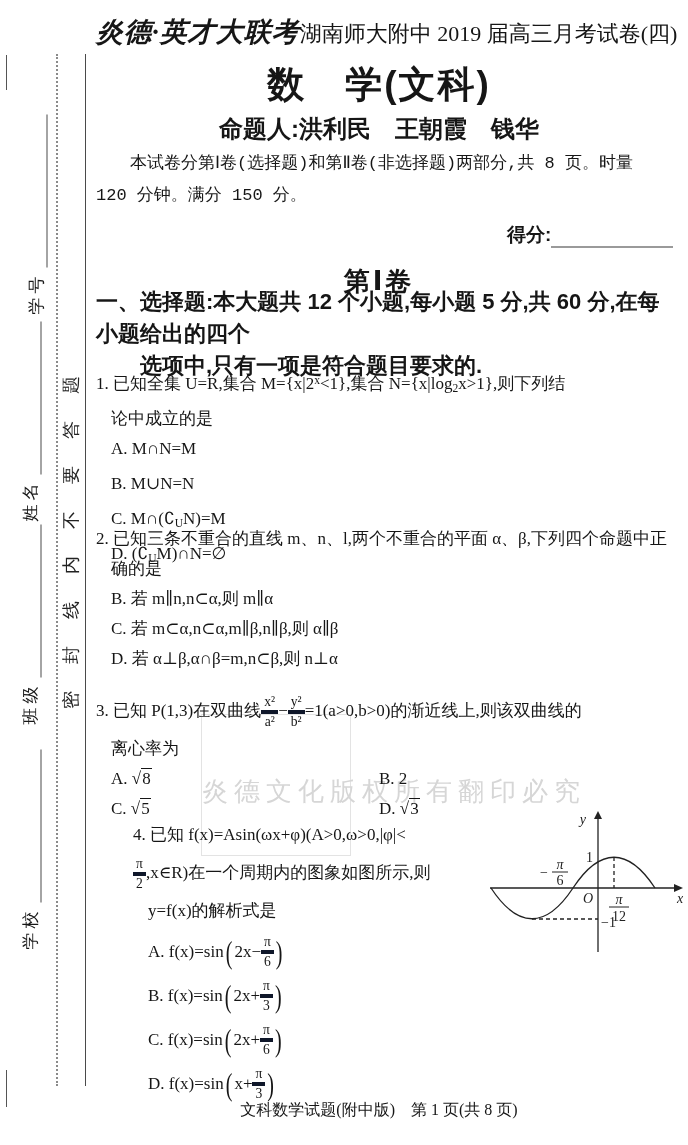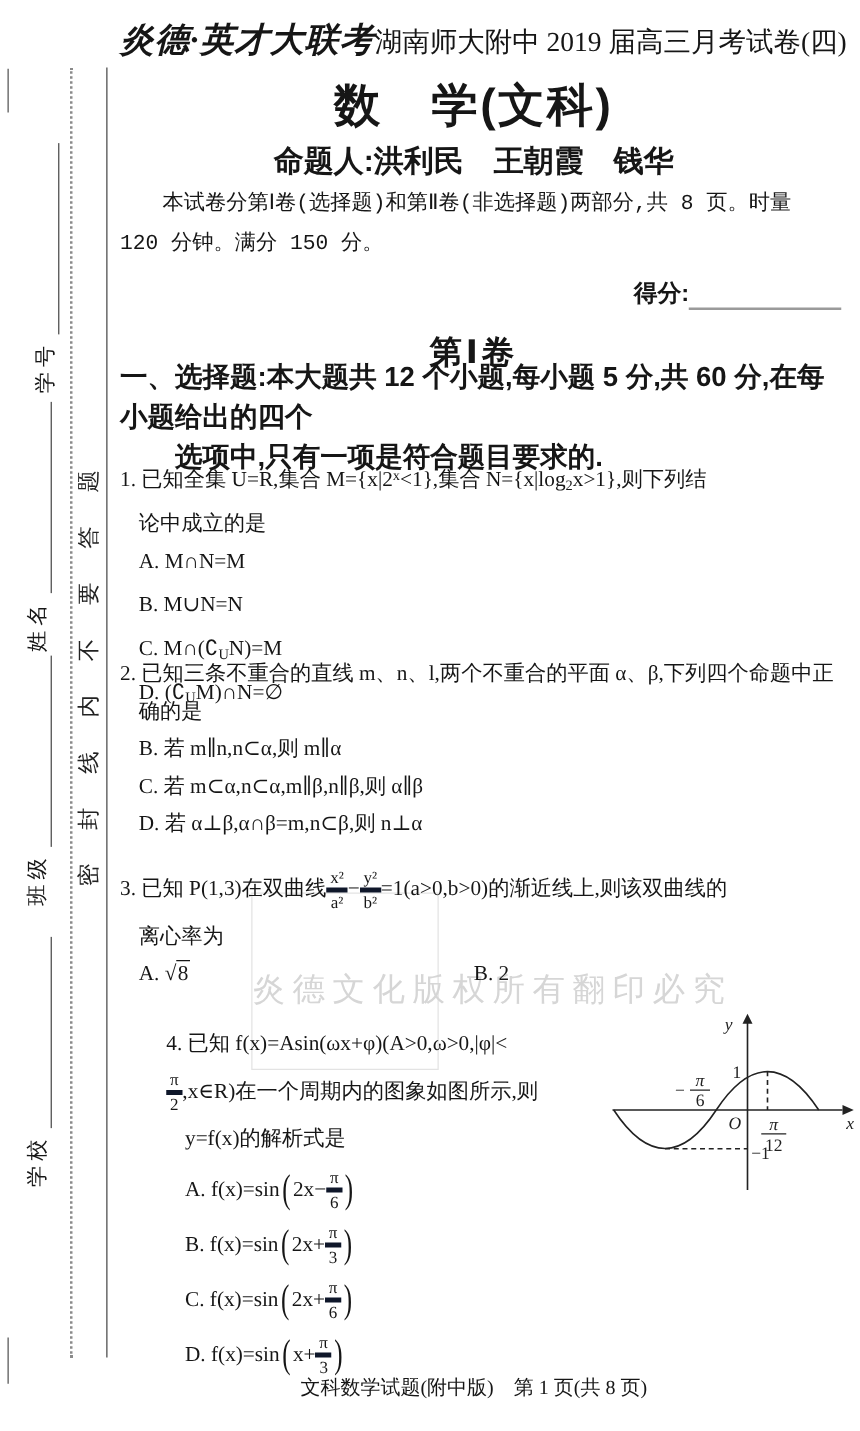--- a/index.html
+++ b/index.html
@@ -140,20 +140,24 @@
 
     <div class="abs q q3">
       <div class="fracline">
         <span>3. 已知 P(1,3)在双曲线</span><span class="frac"><span class="fn">x²</span><span class="fd">a²</span></span><span>−</span><span class="frac"><span class="fn">y²</span><span class="fd">b²</span></span><span>=1(a&gt;0,b&gt;0)的渐近线上,则该双曲线的</span>
       </div>
       <div class="cont">离心率为</div>
       <div class="optrow">
         <span class="o1"><span>A.</span> <span class="sqrt"><span>√</span><span class="rt">8</span></span></span>
         <span><span>B.</span> <span>2</span></span>
       </div>
+      <div class="optrow">
+        <span class="o1"><span>C.</span> <span class="sqrt"><span>√</span><span class="rt">5</span></span></span>
+        <span><span>D.</span> <span class="sqrt"><span>√</span><span class="rt">3</span></span></span>
+      </div>
     </div>
 
     <div class="abs q q4">
       <div>4. 已知 f(x)=Asin(ωx+φ)(A&gt;0,ω&gt;0,|φ|&lt;</div>
       <div class="fracline"><span class="frac"><span class="fn">π</span><span class="fd">2</span></span><span>,x∈R)在一个周期内的图象如图所示,则</span></div>
       <div class="cont">y=f(x)的解析式是</div>
       <div class="q4opts">
         <div class="q4opt"><span>A.</span>&nbsp;<span>f(x)=sin</span><span class="bigp">(</span><span>2x−</span><span class="frac">
               <span class="fn">π</span>
               <span class="fd">6</span>

